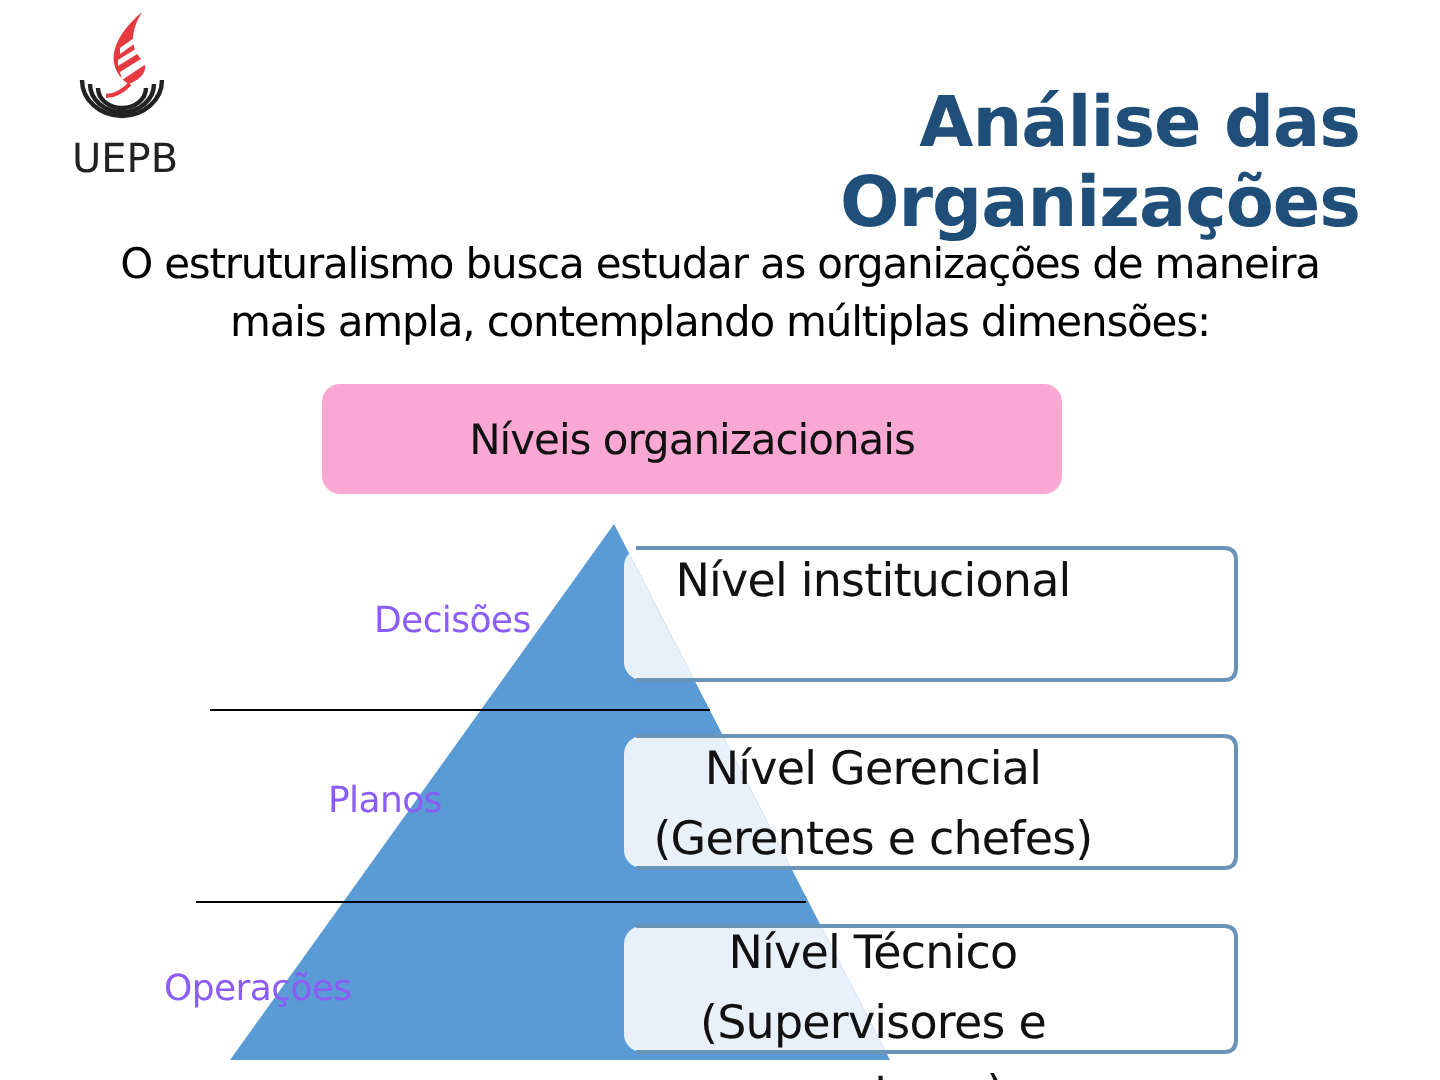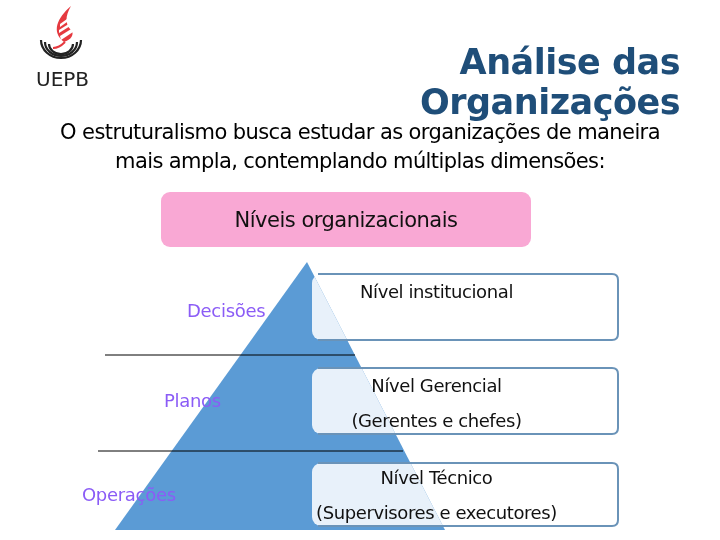--- a/index.html
+++ b/index.html
@@ -2,21 +2,21 @@
 <html><head>
   <meta charset="utf-8">
   <style>
     html, body { margin:0; padding:0; }
     body { width:720px; height:540px; background:#ffffff; position:relative; overflow:hidden; font-family:"Liberation Sans", sans-serif; }
     .logo { position:absolute; left:0; top:0; width:60px; height:95px;padding-left:31px; }
     .title { position:absolute; left:250px; top:42px; width:430px; text-align:right; font-size:35px; color:#1f4e79; font-family:"DejaVu Sans", sans-serif; font-weight:700; letter-spacing:-0.5px; }
     .intro { position:absolute; left:20px; top:118px; width:680px; text-align:center; font-size:21px; line-height:29px; color:#000; font-family:"DejaVu Sans", sans-serif; letter-spacing:-0.6px; }
     .header-box { position:absolute; left:161px; top:192px; width:370px; height:55px; background:#f9a8d4; border-radius:9px; display:flex; align-items:center; justify-content:center; font-family:"DejaVu Sans", sans-serif; font-size:21px; color:#111; letter-spacing:-0.5px; }
     svg.pyr { position:absolute; left:0; top:0; }
-    .box { position:absolute; left:312px; width:249px; border:2px solid #6a93b8; border-left:none; border-radius:0 10px 10px 0; text-align:center; font-family:"DejaVu Sans", sans-serif; font-size:18px; line-height:35px; color:#111; letter-spacing:-0.4px; }
+    .box { position:absolute; left:312px; width:249px; border:2px solid #6a93b8; border-left:none; border-radius:0 10px 10px 0; text-align:center; font-family:"DejaVu Sans", sans-serif; font-size:23px; line-height:35px; color:#111; letter-spacing:-0.4px; }
     .side-label { position:absolute; font-family:"DejaVu Sans", sans-serif; font-size:18px; color:#8b5cf6; letter-spacing:-0.3px; }
   </style>
 </head>
 <body>
 
 <div class="logo">
   <svg width="60" height="95" viewBox="0 0 60 95">
     <path d="M33 42 C20 32 26 18 40 6 C34 16 34 24 40 30 C44 34 40 40 33 42 Z" fill="#e53a40"></path>
     <path d="M29 36 L45 26 L45 30 L30 40 Z" fill="#ffffff"></path>
     <path d="M28 30 L44 20 L44 23 L28 33 Z" fill="#ffffff"></path>

